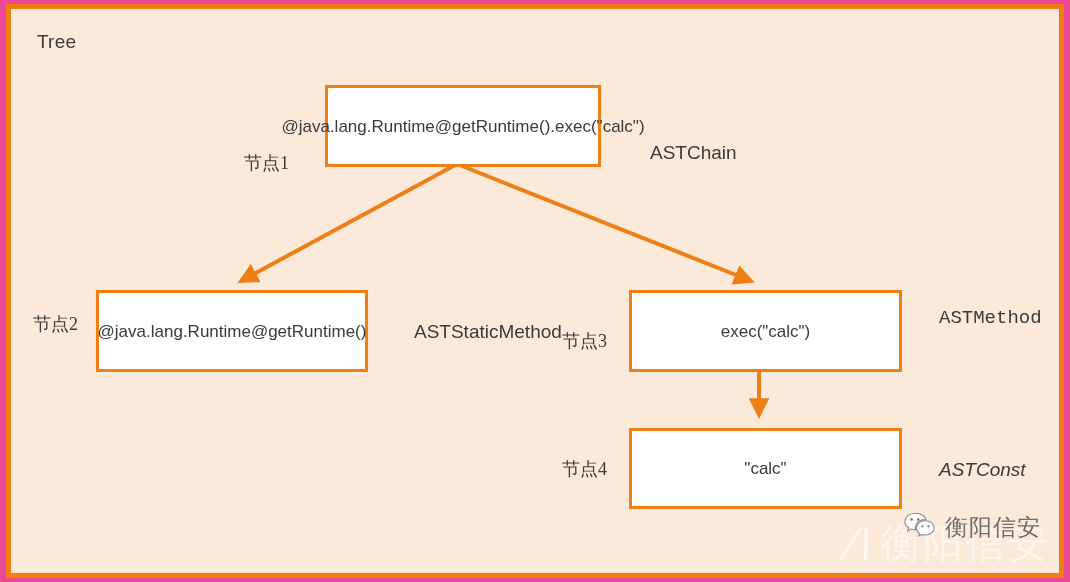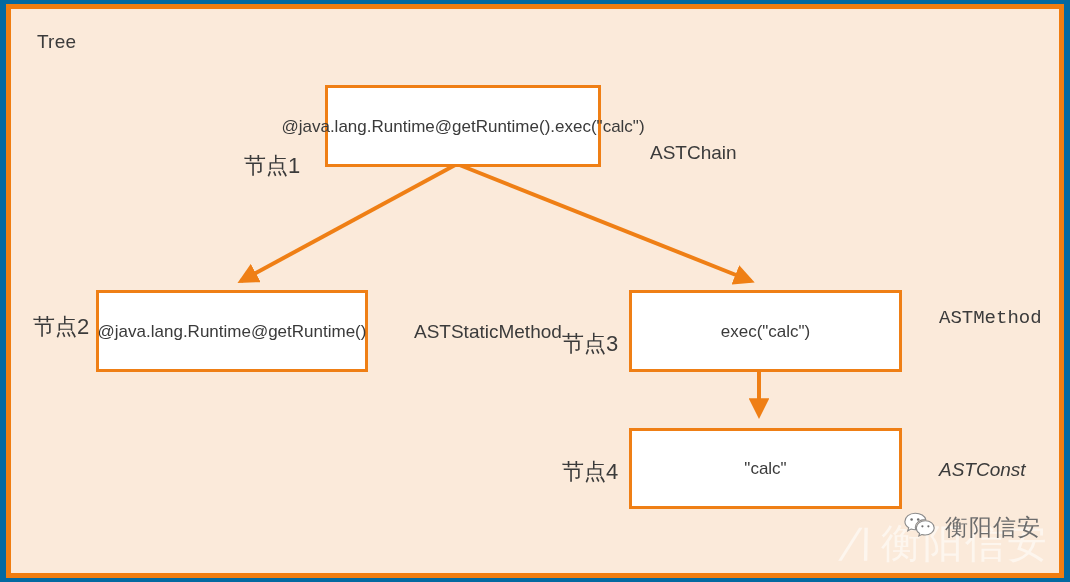--- a/index.html
+++ b/index.html
@@ -7,21 +7,21 @@
     width: 1070px;
     height: 582px;
     background: #ffffff;
     font-family: "Liberation Sans", "DejaVu Sans", sans-serif;
   }
 
   #canvas {
     position: relative;
     width: 1070px;
     height: 582px;
-    background: #0369a1;
+    background: #ec4899;
     overflow: hidden;
   }
 
   
   #tree-frame {
     position: absolute;
     left: 6px;
     top: 4px;
     width: 1058px;
     height: 574px;
@@ -61,21 +61,21 @@
   #node-const { left: 618px; top: 419px; width: 273px; height: 81px; }
 
   
   .plain-label {
     position: absolute;
     font-size: 18px;
     color: #3b3b3b;
     white-space: nowrap;
     z-index: 3;
   }
-  .idx-label { font-size: 22px; }
+  .idx-label { font-size: 18px; font-family: Liberation Serif, serif; }
 
   #idx-1  { left: 233px; top: 142px; }
   #type-1 { left: 639px; top: 133px; font-size: 19px; }
 
   #idx-2  { left: 22px;  top: 303px; text-align: center; }
   #type-2 { left: 371px; top: 312px; font-size: 19px; margin-left: 32px; }
 
   #idx-3  { left: 551px; top: 320px; }
   #type-3 { left: 928px; top: 298px; font-size: 19px; font-family: Liberation Mono, monospace; }
 

